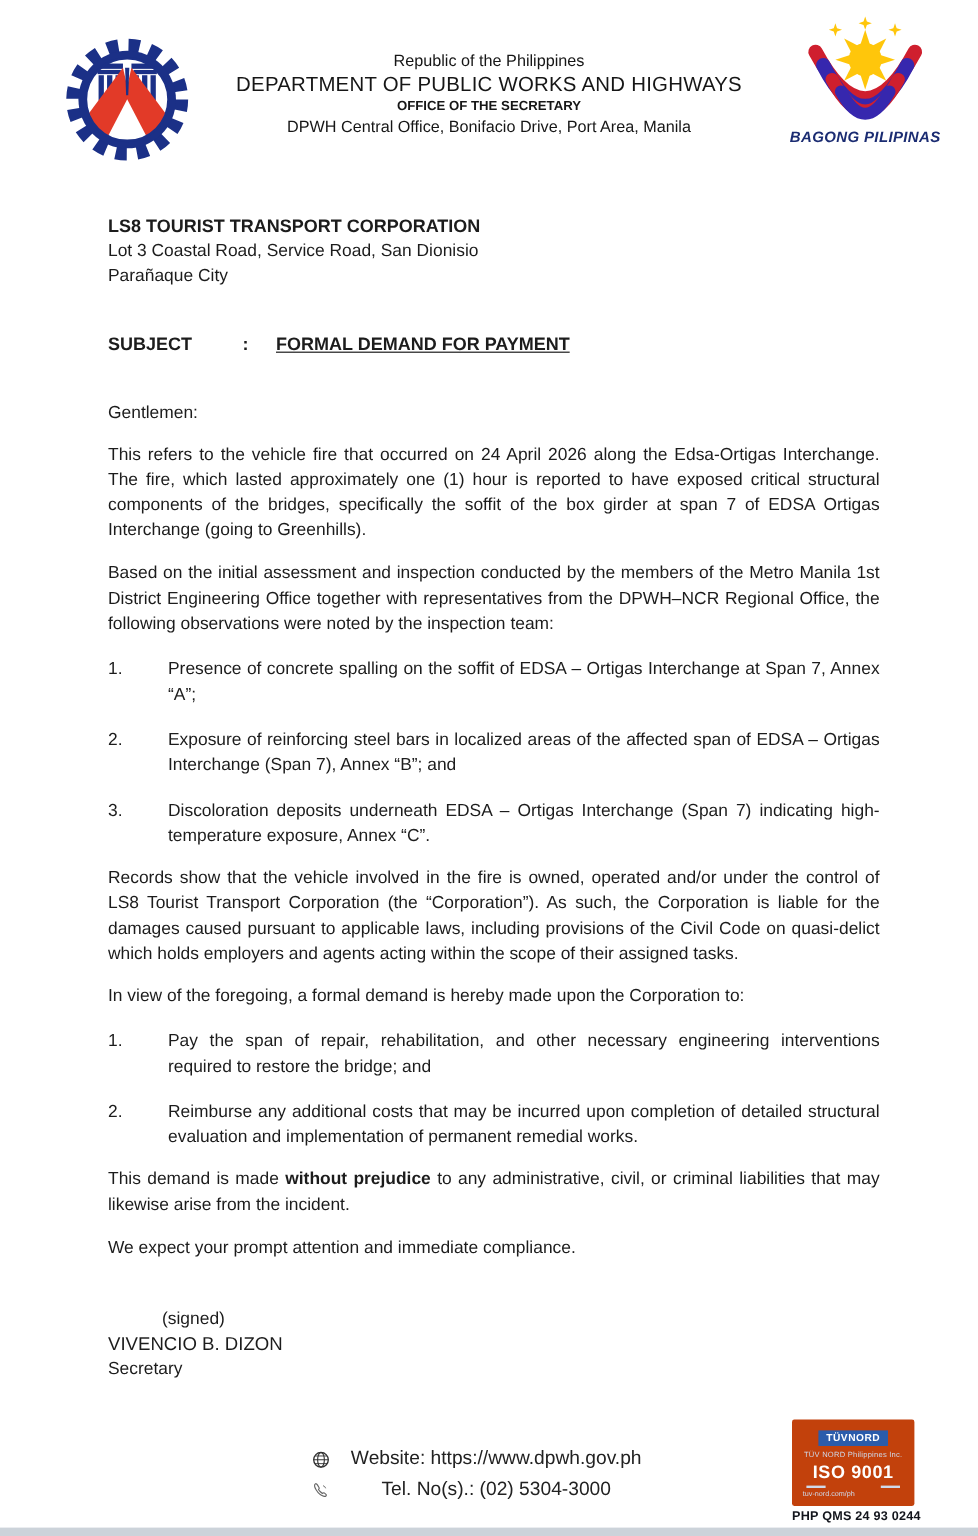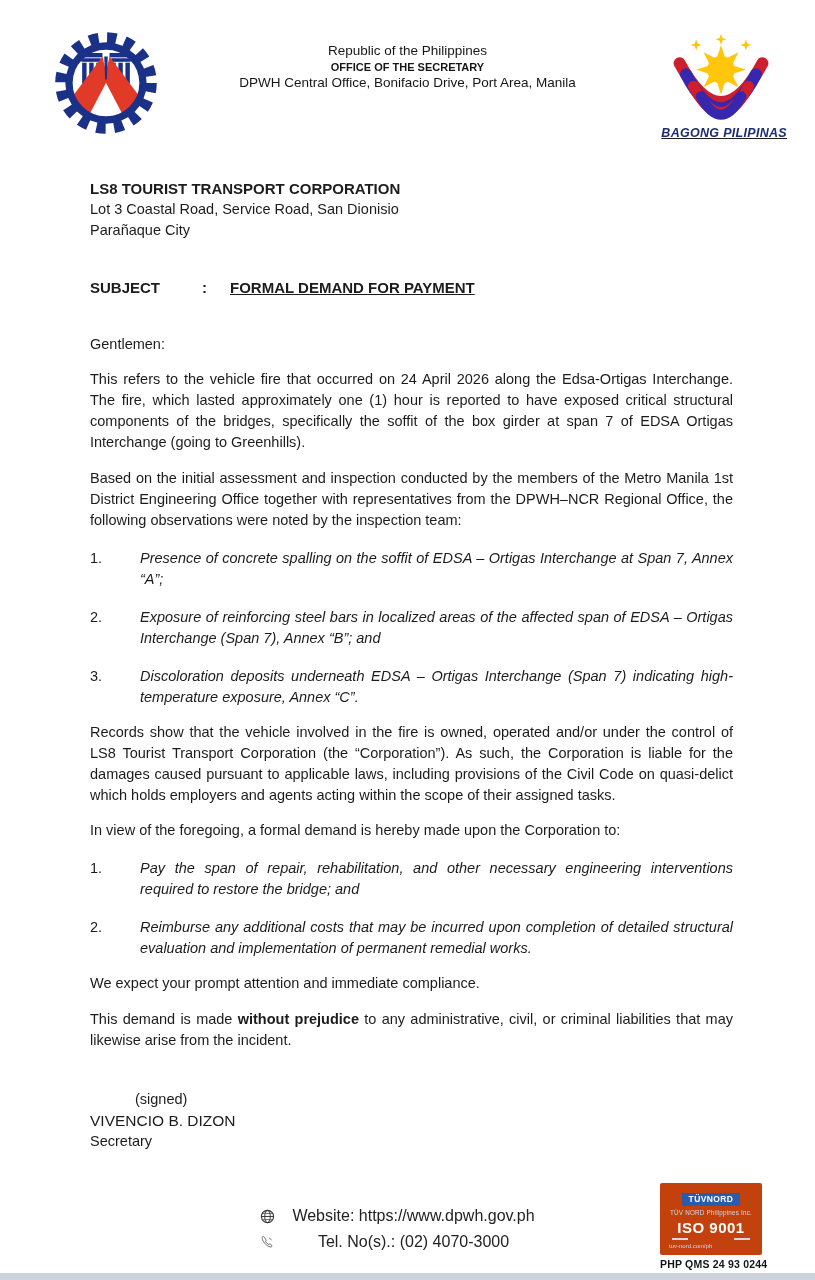--- a/index.html
+++ b/index.html
@@ -16,41 +16,41 @@
   .header{position:relative;height:140px;}
   .hdr-center{
     position:absolute;left:0;right:0;top:42px;
     text-align:center;line-height:1.32;color:#161616;
   }
   .hdr-republic{font-size:13.5px;}
   .hdr-dept{font-size:17px;letter-spacing:.2px;}
   .hdr-office{font-size:11px;font-weight:bold;}
   .hdr-addr{font-size:13.5px;}
   .logo-dpwh{position:absolute;left:48px;top:30px;width:116px;height:106px;}
-  .logo-bagong{position:absolute;right:28px;top:32px;width:132px;height:112px;text-align:right;text-decoration:underline;}
+  .logo-bagong{position:absolute;right:28px;top:12px;width:132px;height:112px;text-align:center;}
   .bagong-text{
     font-size:12.5px;font-weight:bold;font-style:italic;
     color:#1b2c72;letter-spacing:.3px;margin-top:-2px;white-space:nowrap;
   }
   
   .letter{
     margin:38px 82px 0 90px;
     font-size:14.5px;line-height:21px;text-align:justify;
   }
   .recipient-name{font-weight:bold;font-size:15px;}
   .recipient{line-height:21px;text-align:left;}
   .subject-row{display:flex;margin-top:36px;font-weight:bold;font-size:15px;text-align:left;}
   .subject-label{width:112px;}
   .subject-colon{width:28px;}
   .subject-value{text-decoration:underline;}
   .salutation{margin-top:36px;text-align:left;}
   .para{margin-top:14px;}
   .list-item{display:flex;margin-top:17px;}
   .list-num{flex:0 0 50px;}
-  .list-text{flex:1;text-align:justify;font-style:italic;}
+  .list-text{flex:1;text-align:justify;}
   .bold-inline{font-weight:bold;}
   
   .signature{margin-top:38px;text-align:left;}
   .sig-note{margin-left:45px;}
   .sig-name{font-weight:normal;font-size:15.5px;}
   .sig-title{font-size:14.5px;}
   
   .footer-contact{position:absolute;left:260px;top:1203px;width:285px;font-size:16px;color:#222;}
   .contact-row{display:flex;align-items:center;height:26px;}
   .contact-icon{flex:0 0 22px;display:flex;align-items:center;}
@@ -109,20 +109,21 @@
           <polygon points="64,30 58,56 80,98 100,78" fill="#e23a28"></polygon>
 
           <polygon points="58,30 62,30 61,56 59,56" fill="#1b3087"></polygon>
         </g>
         <circle cx="60" cy="60" r="39" fill="none" stroke="#1b3087" stroke-width="2.5"></circle>
       </svg>
     </div>
 
     <div class="hdr-center">
       <div class="hdr-republic">Republic of the Philippines</div>
+      <div class="hdr-dept">DEPARTMENT OF PUBLIC WORKS AND HIGHWAYS</div>
       <div class="hdr-office">OFFICE OF THE SECRETARY</div>
       <div class="hdr-addr">DPWH Central Office, Bonifacio Drive, Port Area, Manila</div>
     </div>
 
     <div class="logo-bagong">
       <svg viewBox="0 0 130 100" width="132" height="92">
 
         <g fill="#ffc60b">
           <polygon points="38,8 39.5,12.5 44,14 39.5,15.5 38,20 36.5,15.5 32,14 36.5,12.5"></polygon>
           <polygon points="65,2 66.5,6.5 71,8 66.5,9.5 65,14 63.5,9.5 59,8 63.5,6.5"></polygon>
@@ -191,23 +192,23 @@
 
     <div class="list-item">
       <span class="list-num">1.</span>
       <span class="list-text">Pay the span of repair, rehabilitation, and other necessary engineering interventions required to restore the bridge; and</span>
     </div>
     <div class="list-item">
       <span class="list-num">2.</span>
       <span class="list-text">Reimburse any additional costs that may be incurred upon completion of detailed structural evaluation and implementation of permanent remedial works.</span>
     </div>
 
+    <p class="para"><span>This demand is made </span><span class="bold-inline">without prejudice</span><span> to any administrative, civil, or criminal liabilities that may likewise arise from the incident.</span></p>
+
     <p class="para">We expect your prompt attention and immediate compliance.</p>
-
-    <p class="para"><span>This demand is made </span><span class="bold-inline">without prejudice</span><span> to any administrative, civil, or criminal liabilities that may likewise arise from the incident.</span></p>
 
     <div class="signature">
       <div class="sig-note">(signed)</div>
       <div class="sig-name">VIVENCIO B. DIZON</div>
       <div class="sig-title">Secretary</div>
     </div>
   </div>
 
   <div class="footer-contact">
     <div class="contact-row">
@@ -222,21 +223,21 @@
       </span>
       <span class="contact-text">Website: https://www.dpwh.gov.ph</span>
     </div>
     <div class="contact-row">
       <span class="contact-icon">
         <svg viewBox="0 0 16 16" width="14" height="14">
           <path d="M3.2,1.8 C2.2,2.6 2.1,4.4 3.9,7.4 C5.7,10.4 8.6,13 11.6,13.7 C13,14 14,13 13.5,11.9 L11.7,10.4 C11.2,10.1 10.7,10.2 10.2,10.9 C9.1,10.5 6.7,8.4 6.2,7 C6.9,6.5 7.1,6 6.8,5.5 L5.3,3 C4.8,2 3.9,1.3 3.2,1.8 Z" fill="none" stroke="#666" stroke-width="1.1"></path>
           <path d="M10.5,3.5 Q12.5,4 13,6" fill="none" stroke="#666" stroke-width=".9"></path>
         </svg>
       </span>
-      <span class="contact-text">Tel. No(s).: (02) 4070-3000</span>
+      <span class="contact-text">Tel. No(s).: (02) 5304-3000</span>
     </div>
   </div>
 
   <div class="iso-wrap">
     <div class="iso-badge">
       <div class="iso-brand">TÜVNORD</div>
       <div class="iso-company">TÜV NORD Philippines Inc.</div>
       <div class="iso-standard">ISO 9001</div>
       <div class="iso-dashes">
         <span class="iso-dash"></span>

